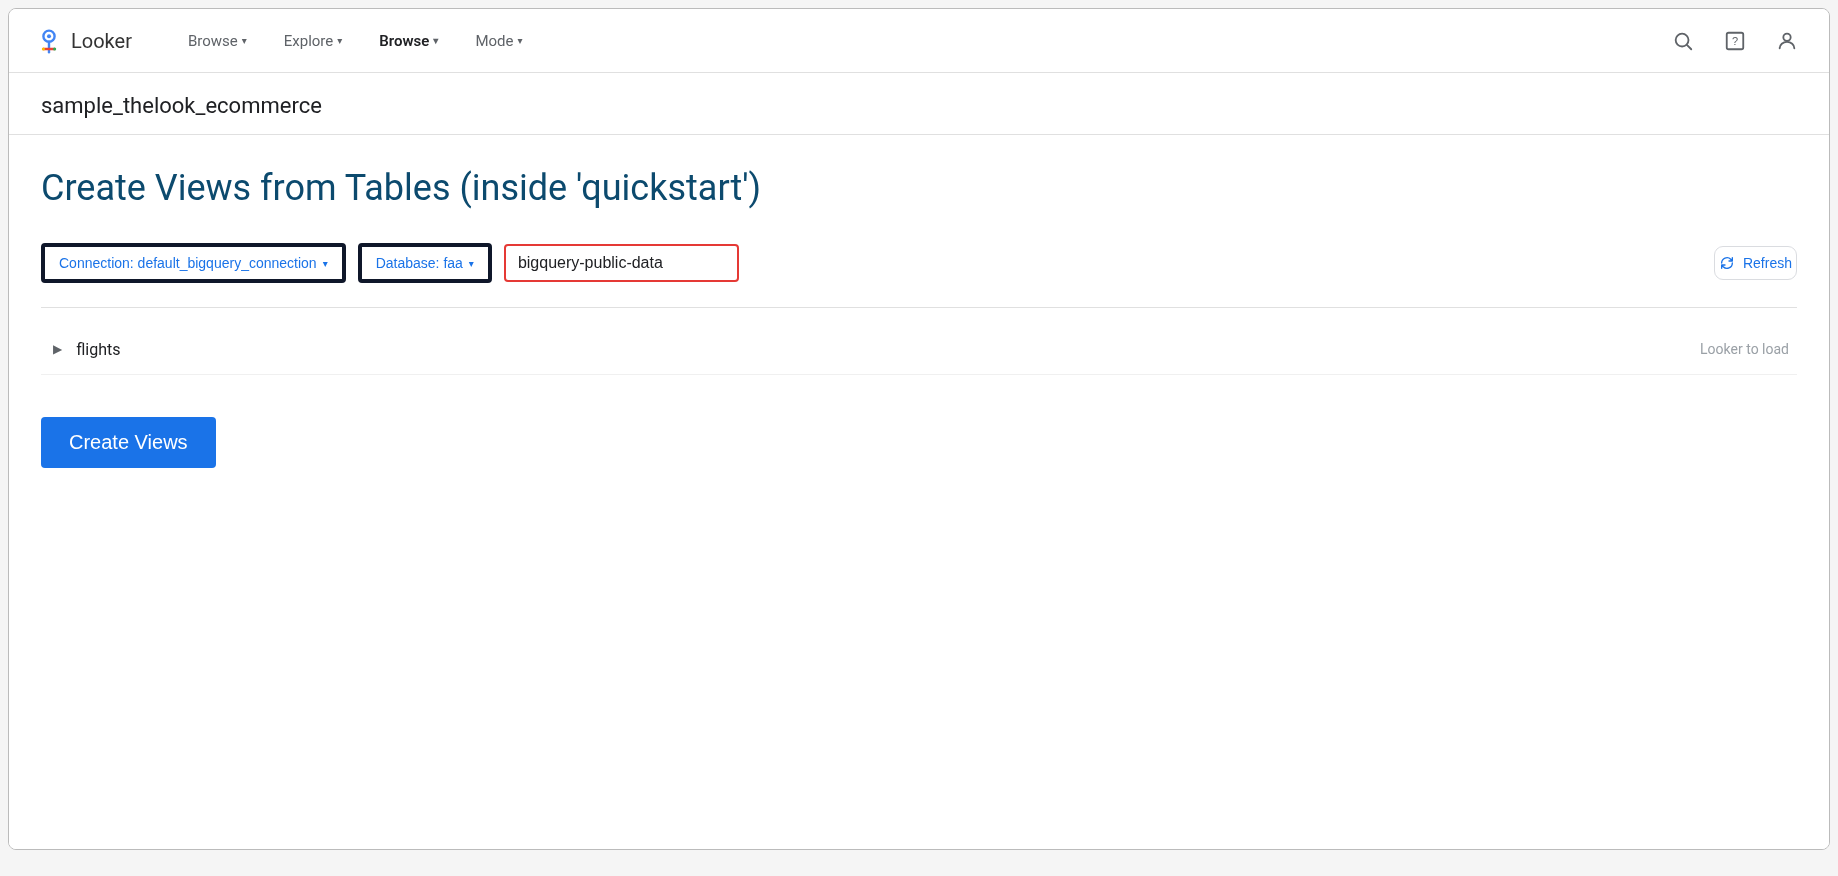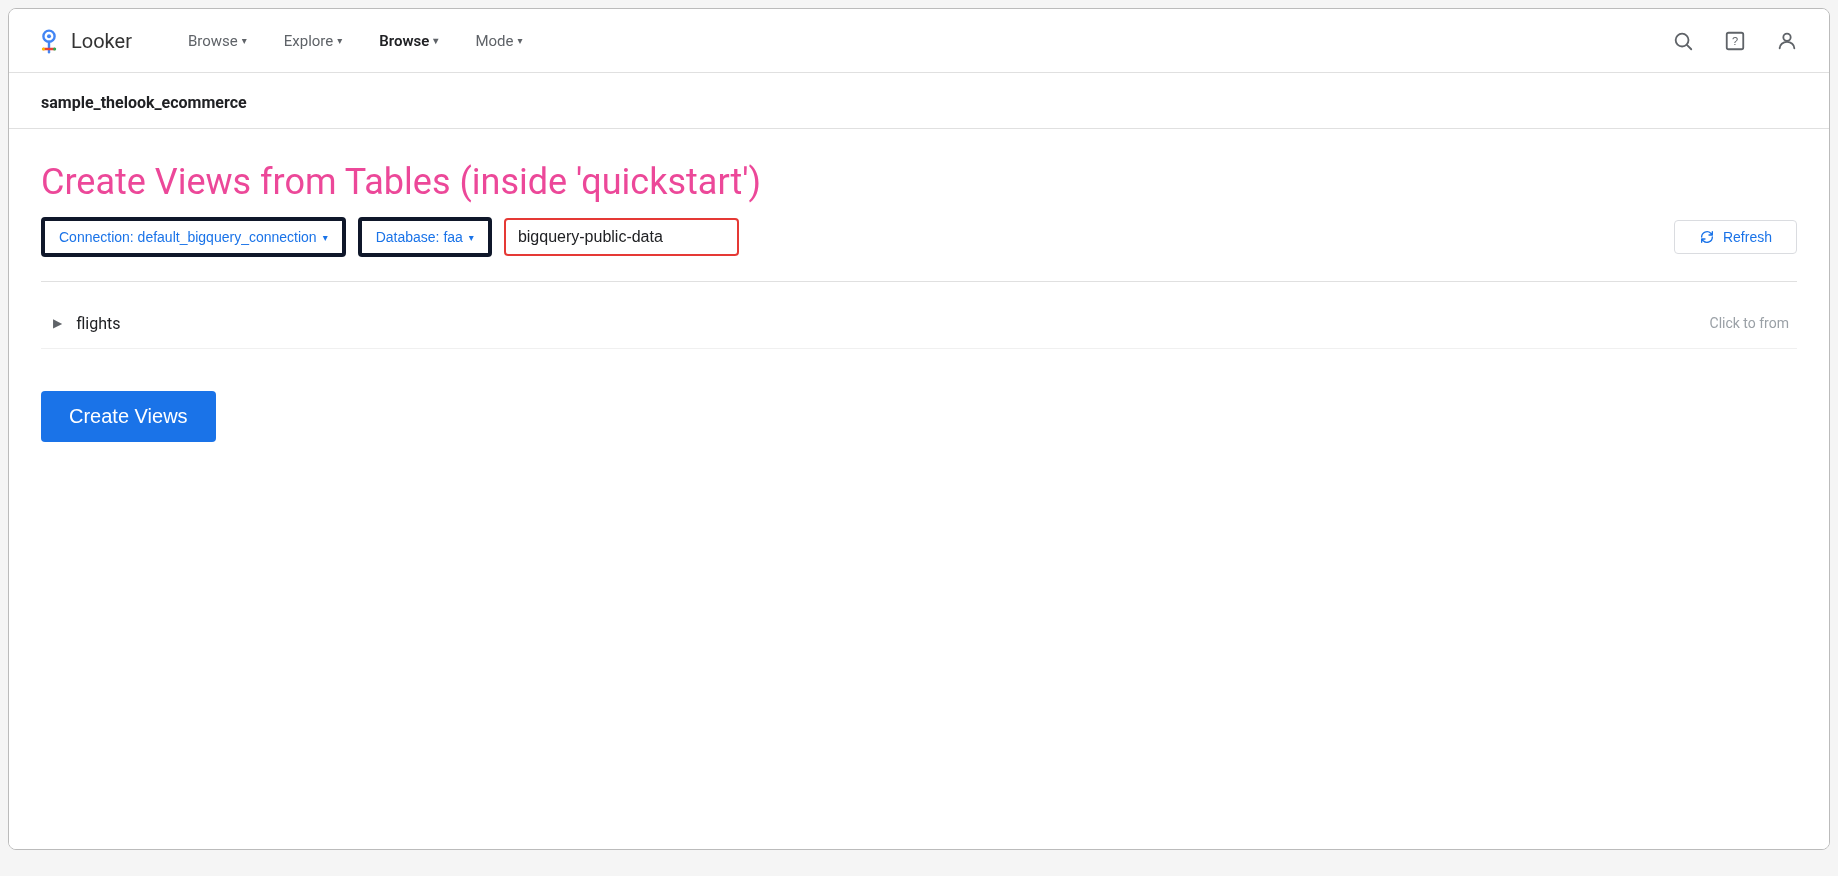--- a/index.html
+++ b/index.html
@@ -104,34 +104,34 @@
       margin: 0;
       min-height: calc(876px - 100px);
     }
 
     
     #project-header {
       padding: 20px 32px 16px;
       border-bottom: 1px solid #e0e0e0;
     }
     .project-name {
-      font-size: 16px;
+      font-size: 22px;
       color: #202124;
-      font-weight: 700;
+      font-weight: 400;
     }
 
     
     #main-content {
       padding: 32px 32px 40px;
     }
     .page-title {
       font-size: 36px;
       font-weight: 400;
-      color: #ec4899;
-      margin-bottom: 13px;
+      color: #0c4a6e;
+      margin-bottom: 33px;
       line-height: 1.2;
     }
 
     
     .controls-row {
       display: flex;
       align-items: center;
       gap: 12px;
       margin-bottom: 24px;
       flex-wrap: wrap;
@@ -169,22 +169,22 @@
       font-size: 16px;
       color: #202124;
       width: 100%;
       background: transparent;
     }
 
     .refresh-btn {
       margin-left: auto;
       border: 1px solid #dadce0;
       background: white;
-      border-radius: 4px;
-      padding: 8px 24px;
+      border-radius: 9px;
+      padding: 8px 4px;
       font-size: 14px;
       color: #1a73e8;
       cursor: pointer;
       display: flex;
       align-items: center;
       gap: 8px;
       white-space: nowrap;
     }
 
     
@@ -345,21 +345,21 @@
 
       <hr class="divider">
 
       
       <div>
         <div class="table-item-row">
           <div class="table-item-left">
             <span class="expand-arrow">▶</span>
             <span class="table-item-name">flights</span>
           </div>
-          <span class="click-to-load">Click to from</span>
+          <span class="click-to-load">Looker to load</span>
         </div>
       </div>
 
       
       <button class="create-views-btn">Create Views</button>
     </div>
   </div>
 </div>
 
 </body></html>

